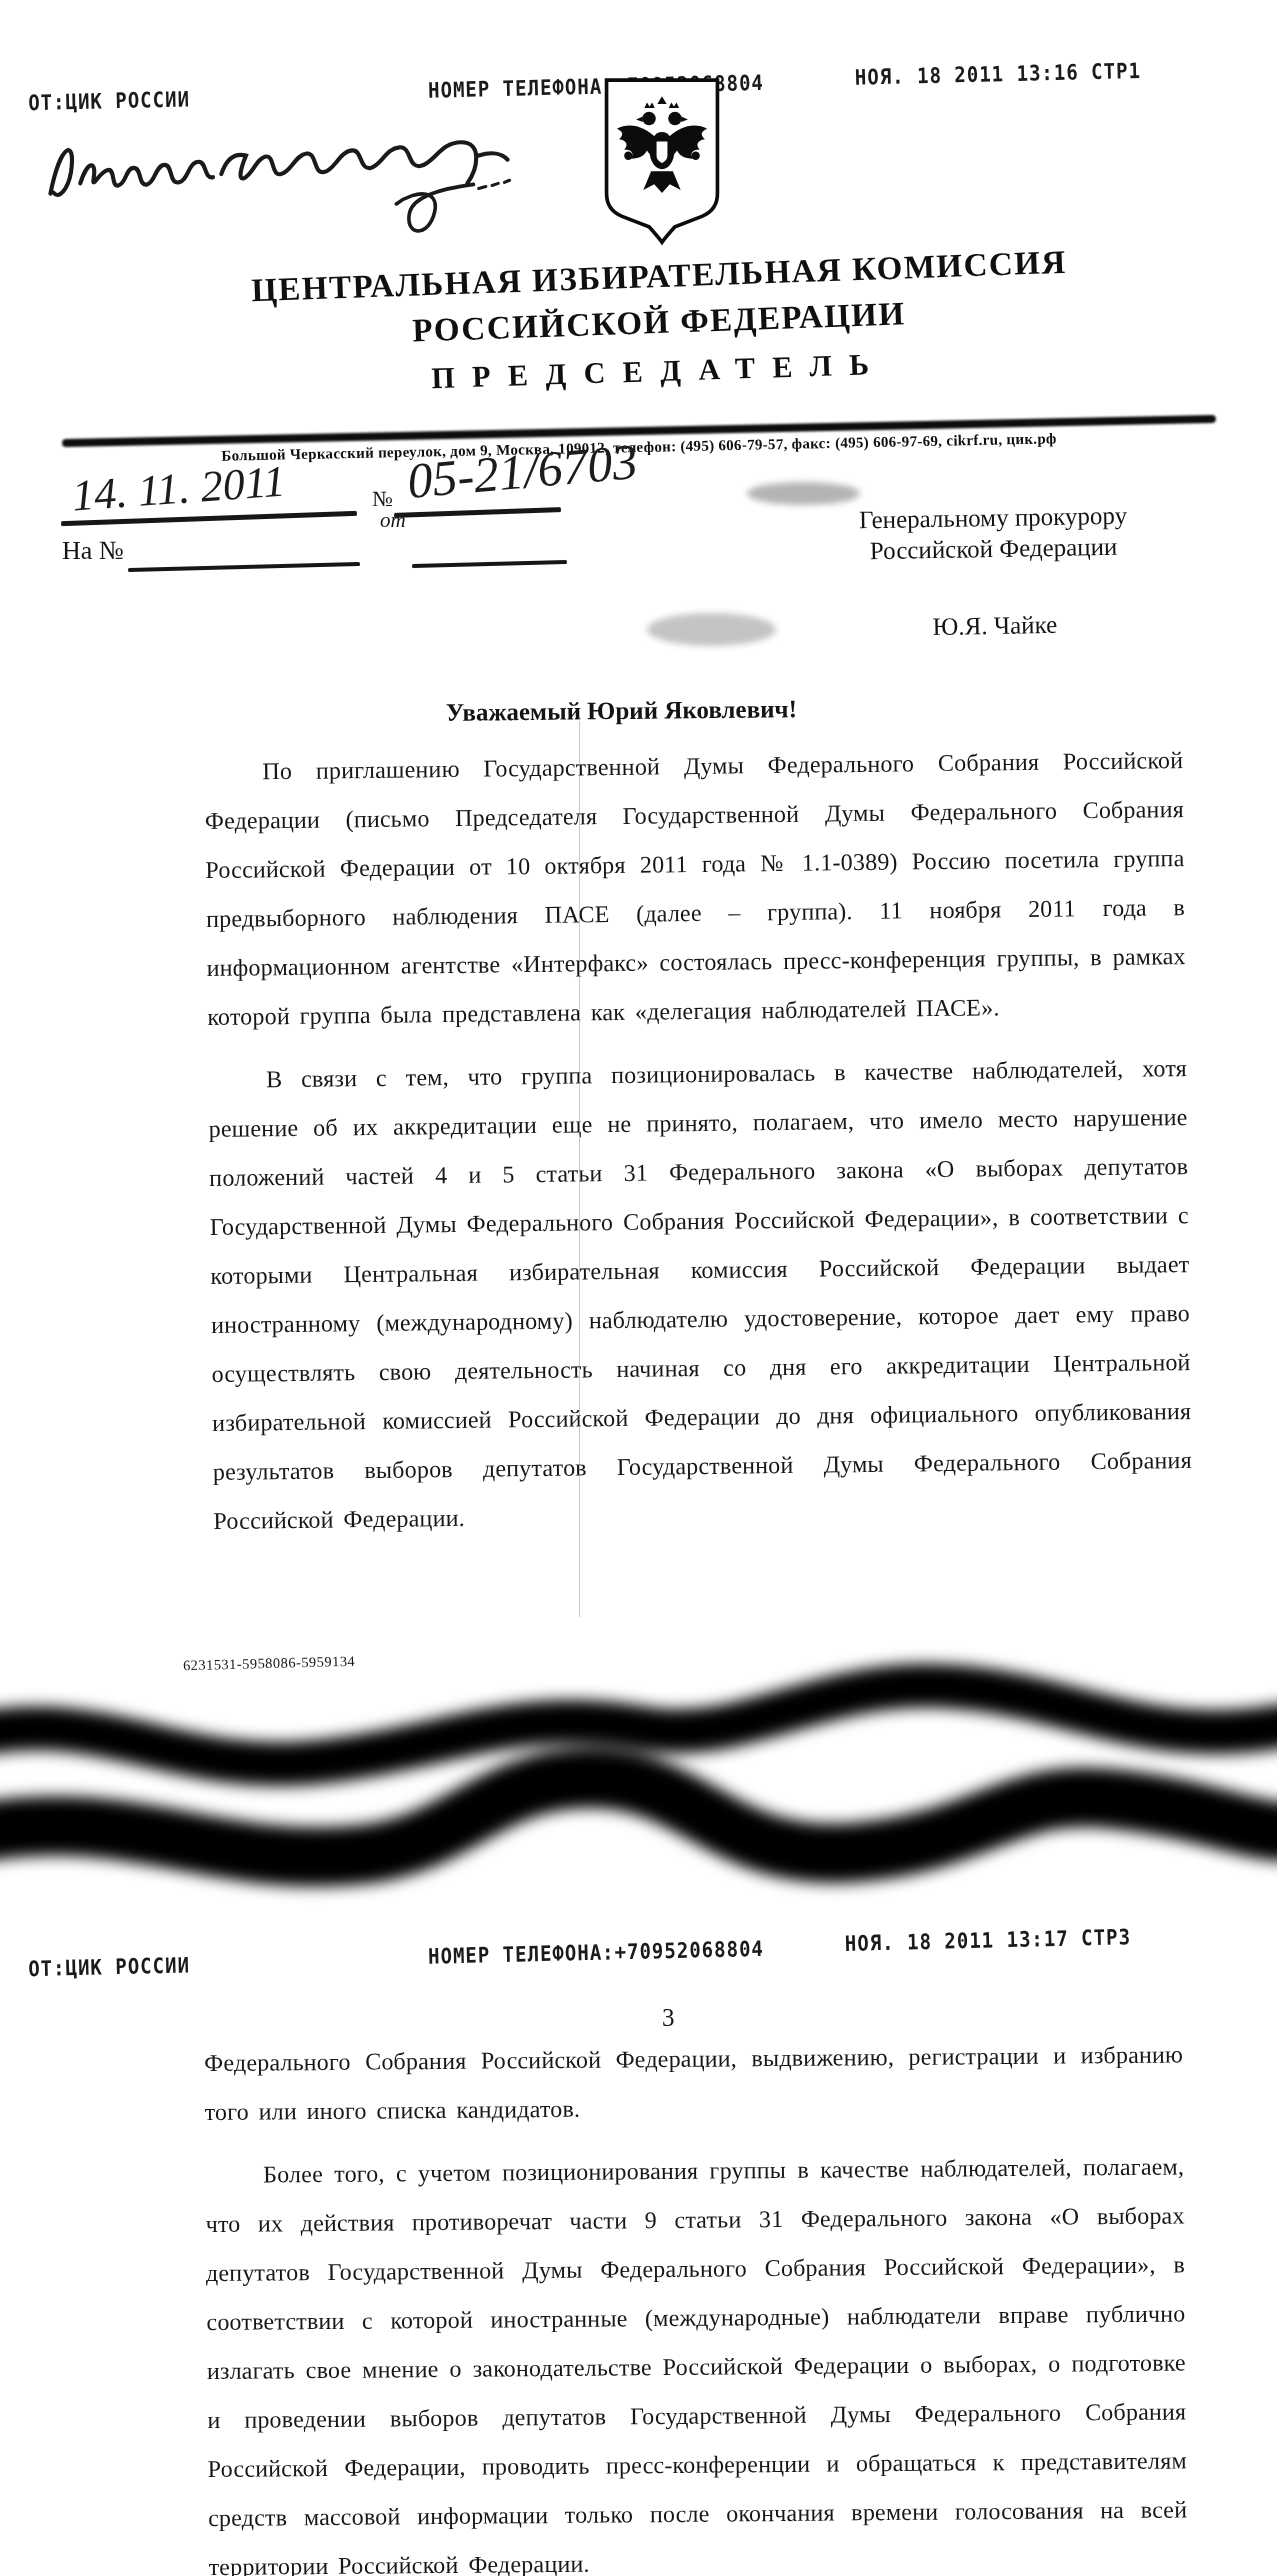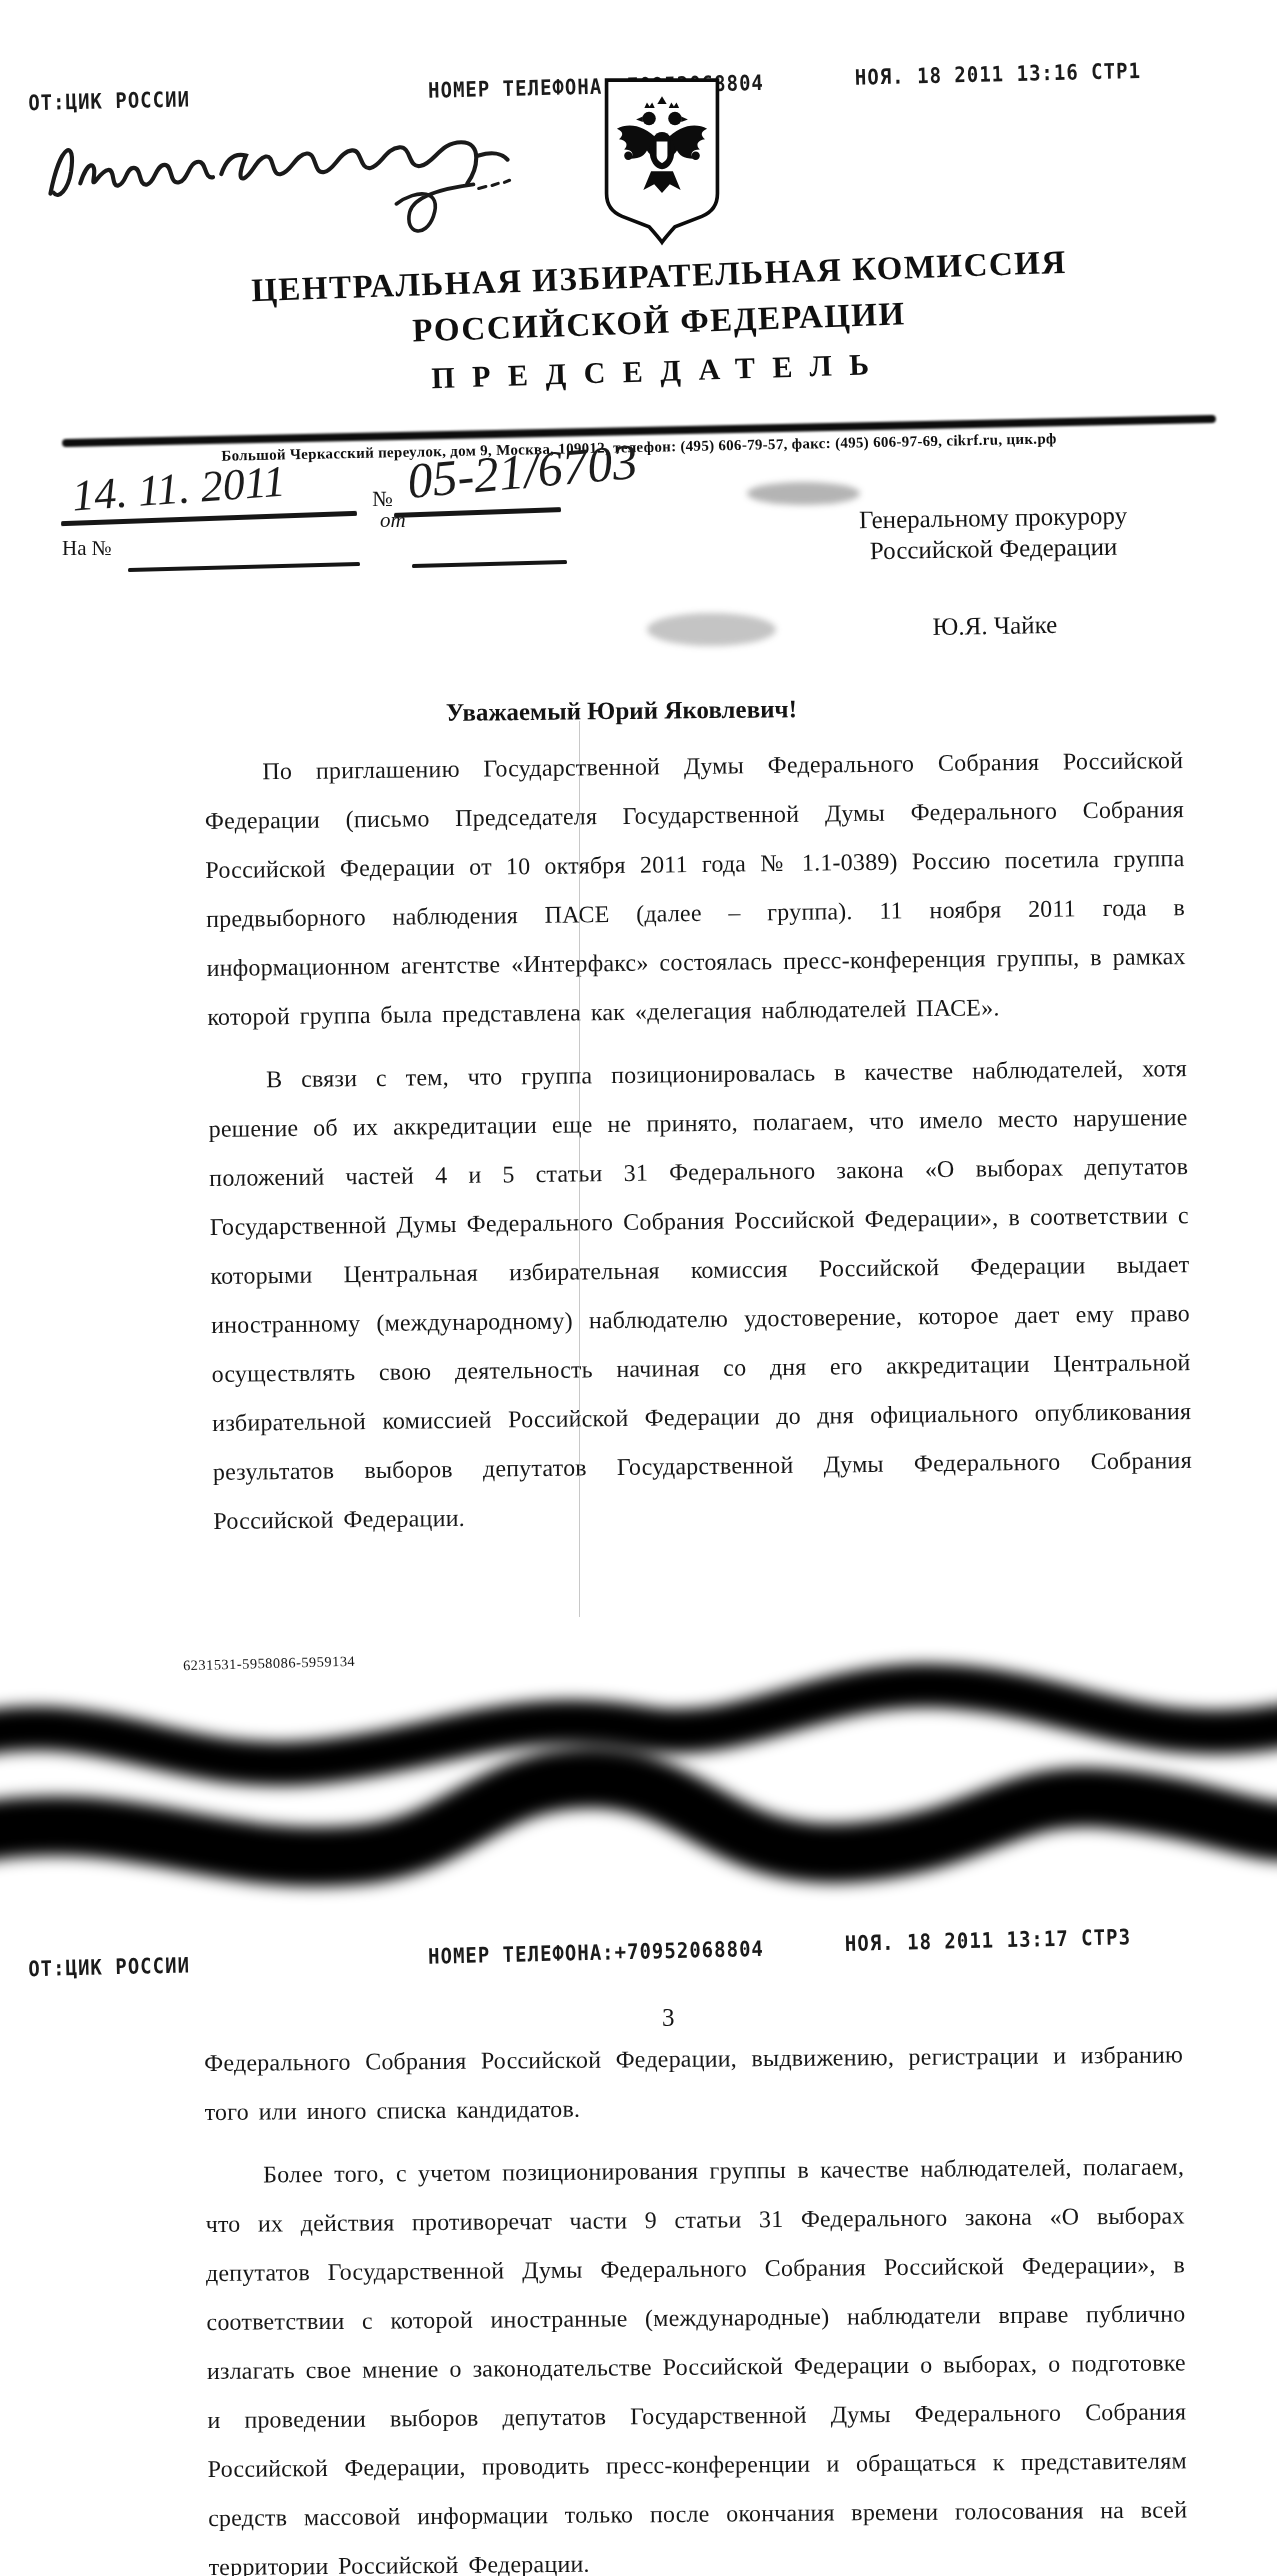--- a/index.html
+++ b/index.html
@@ -67,21 +67,21 @@
 
   <div class="abs" style="left:62px;top:427px;width:1154px;height:7.7px;background:#0d0d0d;transform:rotate(-1.2deg);filter:blur(0.8px);border-radius:4.1px;"></div>
   <div class="abs org" style="left:62px;top:439px;width:1154px;font-size:15px;letter-spacing:0.3px;transform:rotate(-1.2deg);">Большой Черкасский переулок, дом 9, Москва, 109012, телефон: (495) 606-79-57, факс: (495) 606-97-69, cikrf.ru, цик.рф</div>
 
   <div class="abs hand" style="left:72px;top:463px;font-size:44px;transform:rotate(-4deg);">14. 11. 2011</div>
   <div class="abs uline" style="left:61px;top:516px;width:296px;height:4.6px;transform:rotate(-2deg);"></div>
   <span class="abs" style="left:372px;top:487px;font-size:21.6px;">№</span>
   <div class="abs hand" style="left:407px;top:442px;font-size:50px;transform:rotate(-5deg);">05-21/6703</div>
   <div class="abs uline" style="left:394px;top:510px;width:167px;height:4.6px;transform:rotate(-2deg);"></div>
 
-  <span class="abs" style="left:62px;top:536px;font-size:21px;">На №</span>
+  <span class="abs" style="left:62px;top:536px;font-size:26px;">На №</span>
   <div class="abs uline" style="left:128px;top:565px;width:232px;height:4.1px;transform:rotate(-1.5deg);"></div>
   <span class="abs" style="left:380px;top:508px;font-size:21px;font-style:italic;">от</span>
   <div class="abs uline" style="left:412px;top:562px;width:155px;height:4.1px;transform:rotate(-1.5deg);"></div>
 
   <div class="abs" style="left:824px;top:504px;width:340px;text-align:center;transform:rotate(-1deg);">
     <div style="font-size:25px;white-space:nowrap;">Генеральному прокурору</div>
     <div style="font-size:25px;white-space:nowrap;margin-top:3.1px;">Российской Федерации</div>
     <div style="font-size:25px;white-space:nowrap;margin-top:49px;">Ю.Я. Чайке</div>
   </div>
 

